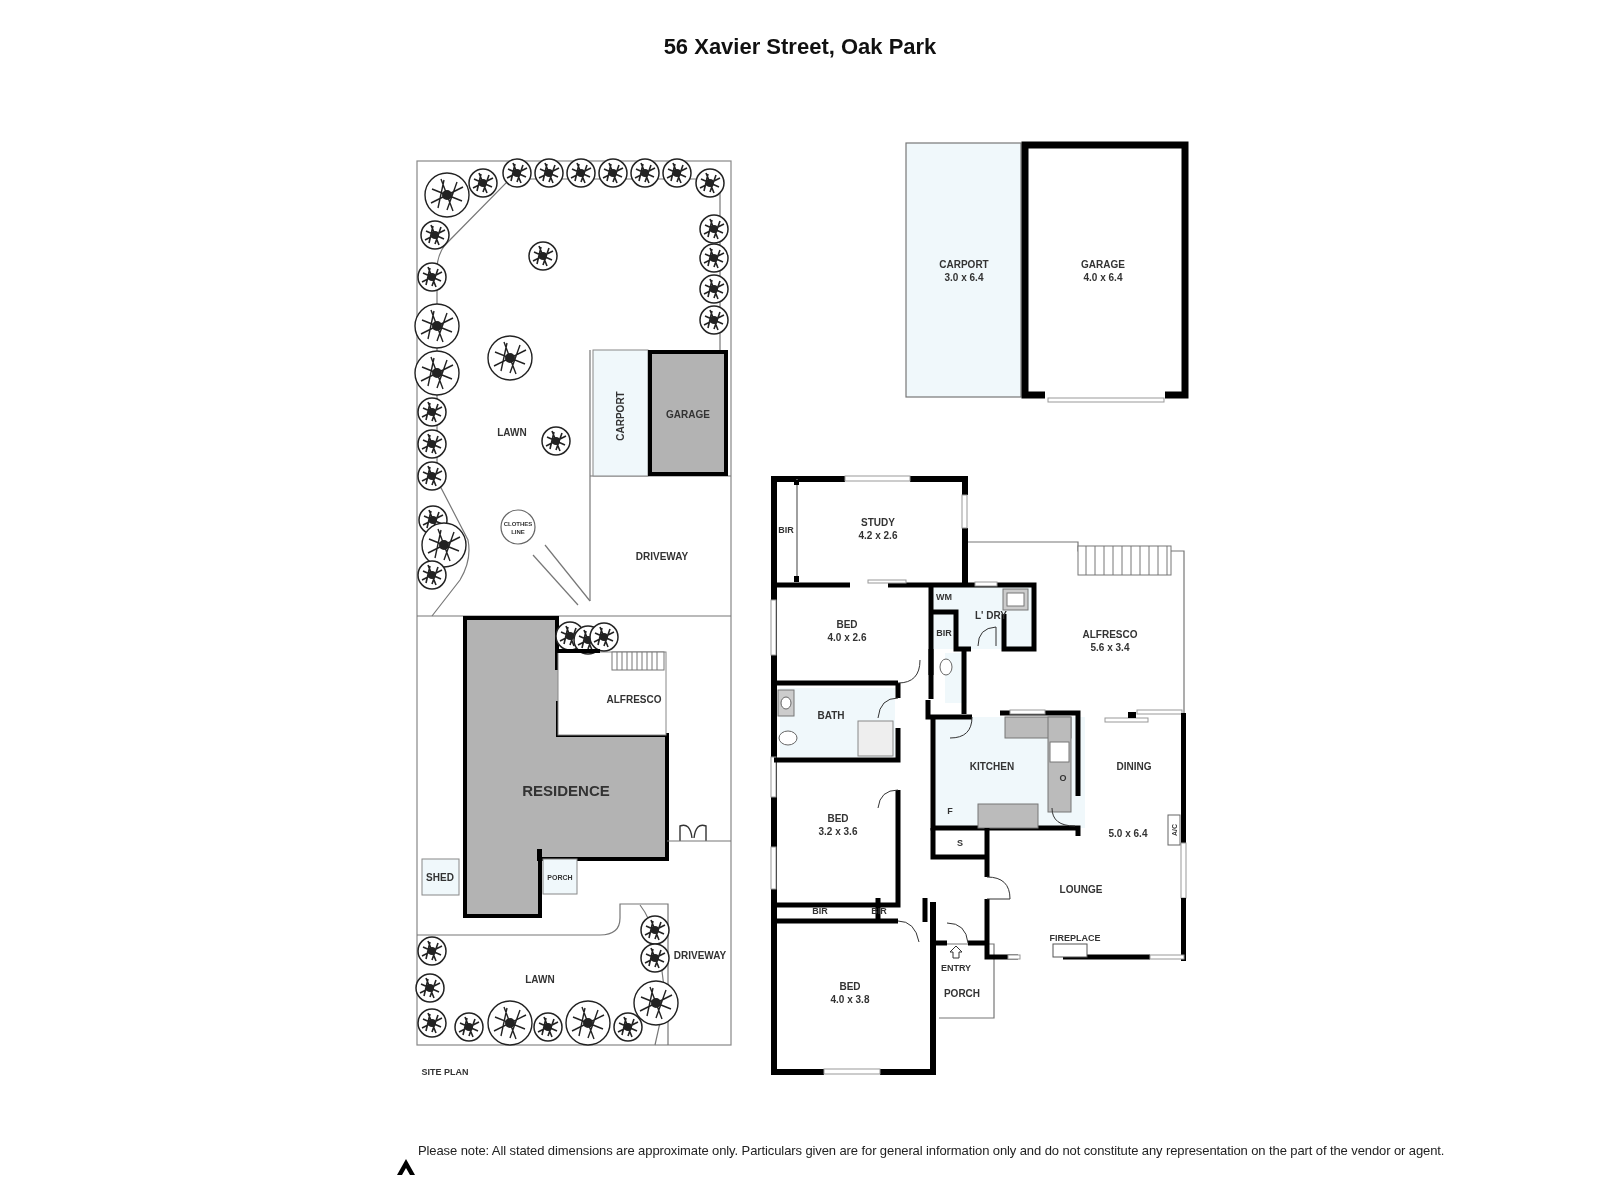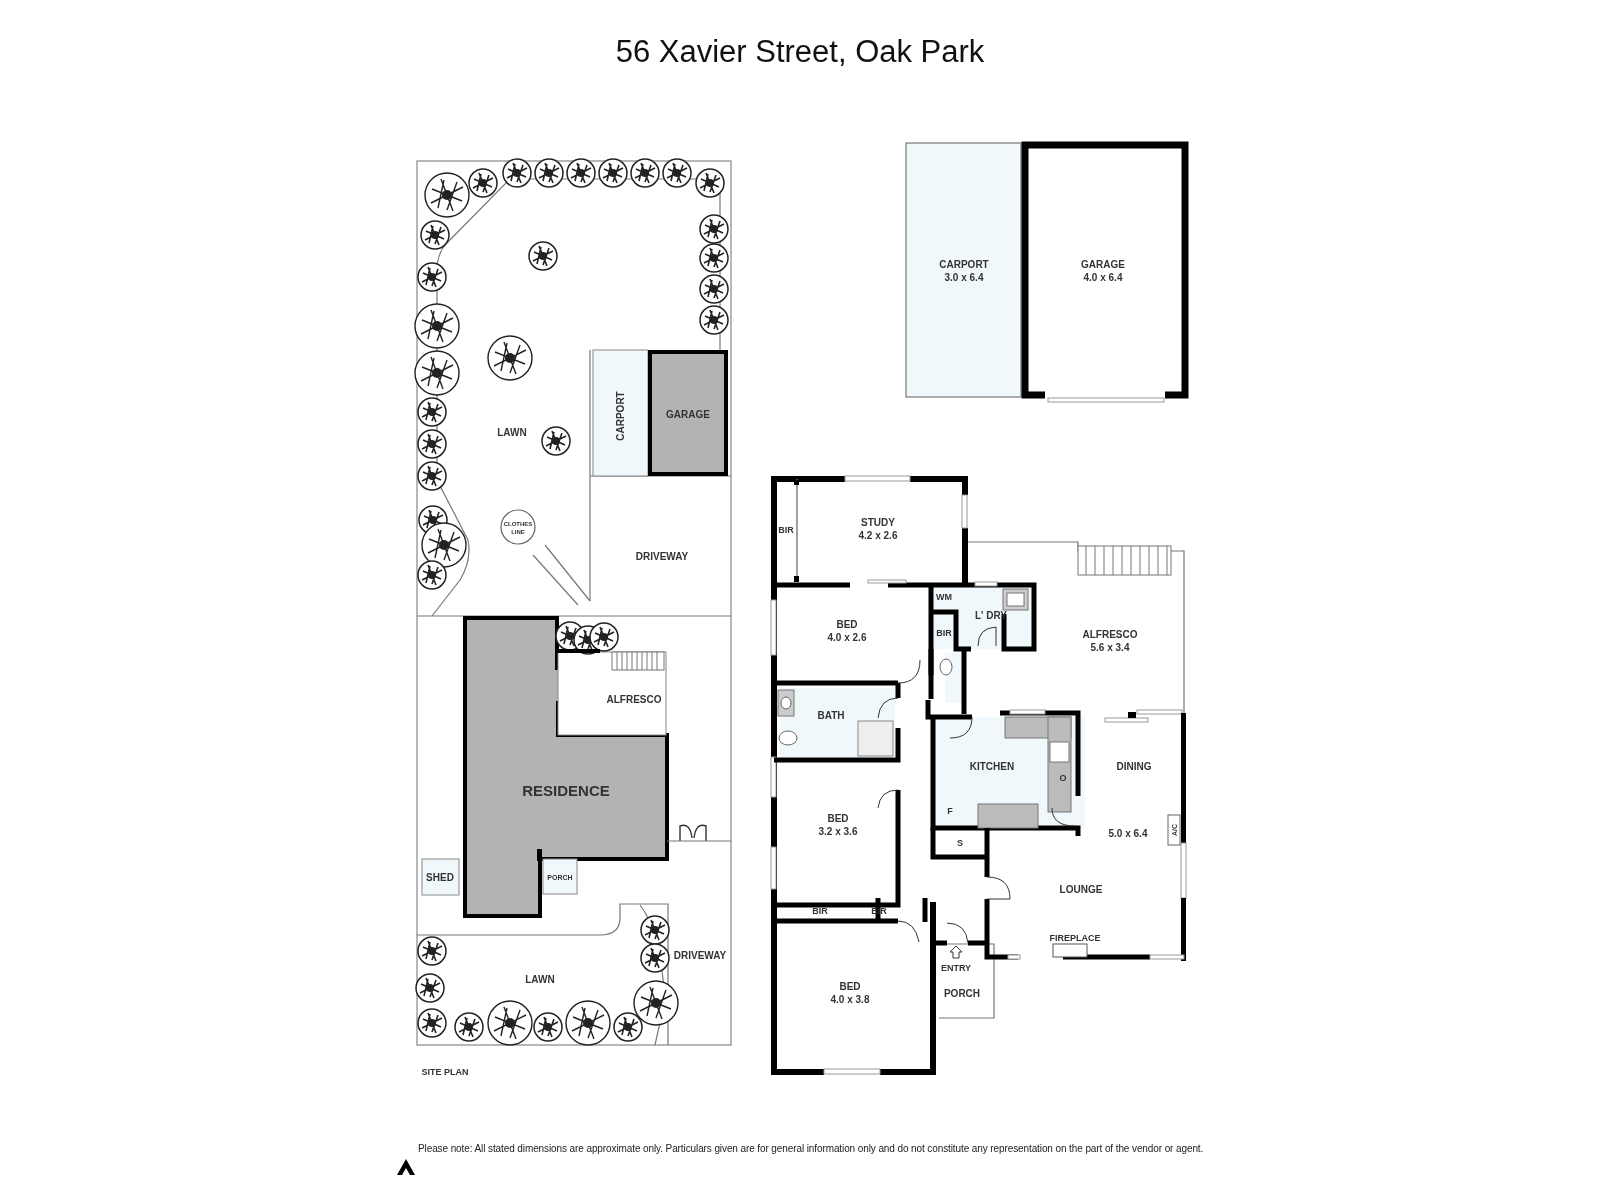--- a/index.html
+++ b/index.html
@@ -1,19 +1,19 @@
 <!DOCTYPE html>
 <html><head>
 <meta charset="utf-8">
 <style>
   html,body{margin:0;padding:0;background:#fff;}
   body{width:1600px;height:1200px;position:relative;overflow:hidden;font-family:"Liberation Sans",sans-serif;}
   #plan{position:absolute;left:0;top:0;}
-  .title{position:absolute;left:0;top:34px;width:1600px;text-align:center;font-weight:normal;font-size:31px;color:#111;font-family:"Liberation Sans",sans-serif;}
-  .disclaimer{position:absolute;left:418px;top:1143px;font-size:10px;color:#222;font-family:"Liberation Sans",sans-serif;letter-spacing:-0.1px;}
+  .title{position:absolute;left:0;top:34px;width:1600px;text-align:center;font-weight:bold;font-size:22px;color:#111;font-family:"Liberation Sans",sans-serif;}
+  .disclaimer{position:absolute;left:418px;top:1143px;font-size:13px;color:#222;font-family:"Liberation Sans",sans-serif;letter-spacing:-0.1px;}
   .lbl{font-family:"Liberation Sans",sans-serif;font-weight:bold;fill:#333;text-anchor:middle;}
   .thin{fill:none;stroke:#777;stroke-width:1.2;}
   .win{fill:#fff;stroke:#999;stroke-width:1;}
 </style>
 </head>
 <body>
 
 <div class="title">56 Xavier Street, Oak Park</div>
 
 <svg id="plan" width="1600" height="1200" viewBox="0 0 1600 1200">

